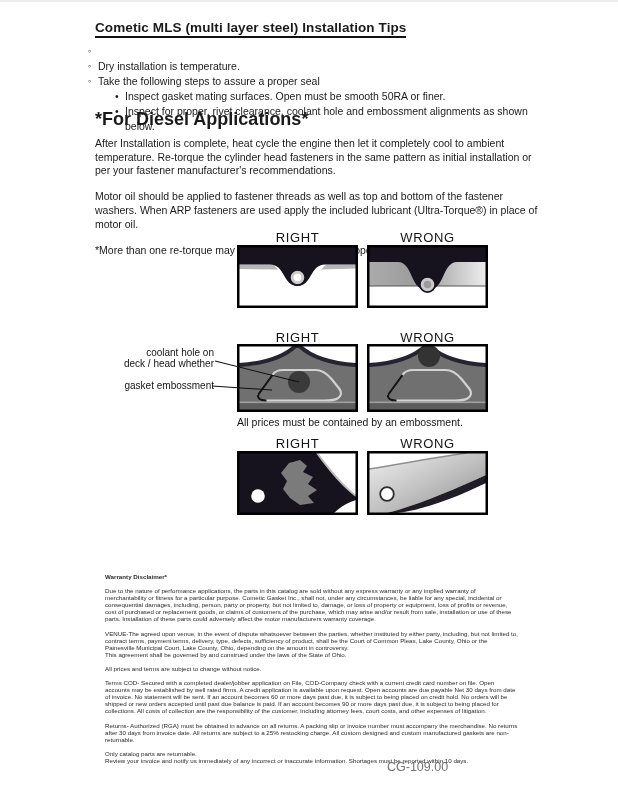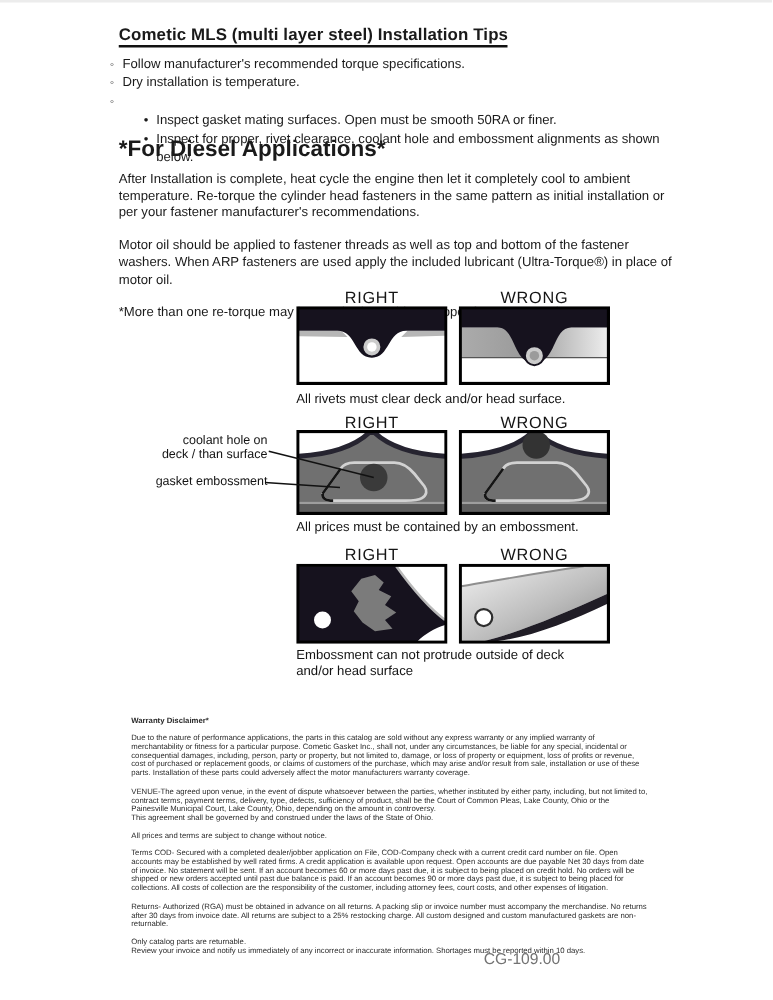--- a/index.html
+++ b/index.html
@@ -45,28 +45,28 @@
 <body>
 
 <div class="page">
   <div class="top-edge"></div>
 
   <div class="title">Cometic MLS (multi layer steel) Installation Tips</div>
 
   <div class="bullets">
     <div class="b-row">
       <span class="b-marker">◦</span>
-      <span>Follow manufacturer's recommended torque specifications.</span>
     </div>
     <div class="b-row">
       <span class="b-marker">◦</span>
       <span>Dry installation is temperature.</span>
     </div>
     <div class="b-row">
       <span class="b-marker">◦</span>
+      <span>Take the following steps to assure a proper seal</span>
     </div>
     <div class="b-row sub">
       <span class="s-marker">•</span>
       <span>Inspect gasket mating surfaces.  Open must be smooth 50RA or finer.</span>
     </div>
     <div class="b-row sub">
       <span class="s-marker">•</span>
       <span>Inspect for proper, rivet clearance, coolant hole and embossment alignments as shown below.</span>
     </div>
   </div>
@@ -100,28 +100,27 @@
       </defs>
       <rect x="0" y="0" width="121" height="63" fill="#ffffff"></rect>
       <rect x="2" y="17" width="117" height="24.5" fill="url(#g1w)"></rect>
       <rect x="2" y="41" width="117" height="20" fill="#ffffff"></rect>
       <line x1="2" y1="41" x2="119" y2="41" stroke="#555" stroke-width="1"></line>
       <path d="M2,2 H119 V17 H90 C75,17 78,45.5 60.5,45.5 C43,45.5 46,17 31,17 H2 Z" fill="#16121e"></path>
       <circle cx="60.5" cy="39.5" r="7.6" fill="#cbcbcb" stroke="#16121e" stroke-width="1.6"></circle>
       <circle cx="60.5" cy="39.5" r="3.8" fill="#9b9b9b"></circle>
       <rect x="1.25" y="1.25" width="118.5" height="60.5" fill="none" stroke="#000" stroke-width="2.5"></rect>
     </svg>
-    <div class="caption">All rivets must clear deck and/or head surface.</div>
   </div>
 
   <div class="fig" id="fig2">
     <div class="fig-label fl-right">RIGHT</div>
     <div class="fig-label fl-wrong">WRONG</div>
     <div class="ann ann-hole">coolant hole on
-deck / than surface</div>
+deck / head whether</div>
     <div class="ann ann-emb">gasket embossment</div>
     <svg class="dbox b1" width="121" height="68" viewBox="0 0 121 68">
       <rect x="0" y="0" width="121" height="68" fill="#ffffff"></rect>
       <path d="M2,21 C34,19 50,10 58.5,2 L62.5,2 C71,10 87,19 119,21 L119,66 L2,66 Z" fill="#707070"></path>
       <path d="M2,21 C34,19 50,10 58.5,2 L62.5,2 C71,10 87,19 119,21" fill="none" stroke="#262430" stroke-width="4"></path>
       <rect x="2" y="57.5" width="117" height="1.8" fill="#9e9e9e"></rect>
       <rect x="2" y="59.3" width="117" height="6.7" fill="#5d5d5d"></rect>
       <path d="M21,51 L35.5,31 C37.5,27.5 41.5,26 46.5,26 L78.5,26 C84.5,26 89.5,29 94.5,35 L102.5,45 C105,48.5 104.5,52 100.5,54.5 C98,56 93.5,56.5 87.5,56.5 L29.5,56.5 C23.5,56.5 20.8,55 21,51 Z" fill="none" stroke="#d2d2d2" stroke-width="2.2" stroke-linejoin="round"></path>
       <path d="M21,51 L35.5,31" stroke="#151515" stroke-width="2.2" fill="none"></path>
       <path d="M21,51 C20.8,55 23.5,56.5 29.5,56.5" stroke="#151515" stroke-width="2.2" fill="none"></path>
@@ -166,22 +165,20 @@
           <stop offset="1" stop-color="#8a8a8a"></stop>
         </linearGradient>
       </defs>
       <rect x="0" y="0" width="121" height="64" fill="#ffffff"></rect>
       <path d="M2,18 C38,12 72,6 100,2 L119,2 L119,24 C84,40 48,55 20,62 L2,62 Z" fill="url(#g3w)"></path>
       <path d="M2,18 C38,12 72,6 100,2" stroke="#8f8f8f" stroke-width="1.5" fill="none"></path>
       <path d="M20,62 C48,55 84,40 119,24 L119,32 C88,47 56,59 30,62 Z" fill="#201d26"></path>
       <circle cx="20" cy="43" r="6.8" fill="#ffffff" stroke="#2e2e2e" stroke-width="1.8"></circle>
       <rect x="1.25" y="1.25" width="118.5" height="61.5" fill="none" stroke="#000" stroke-width="2.5"></rect>
     </svg>
-    <div class="caption">Embossment can not protrude outside of deck
-and/or head surface</div>
   </div>
 
   <div class="fineprint">
     <p class="fp-head">Warranty Disclaimer*</p>
     <p>Due to the nature of performance applications, the parts in this catalog are sold without any express warranty or any implied warranty of merchantability or fitness for a particular purpose.  Cometic Gasket Inc., shall not, under any circumstances, be liable for any special, incidental or consequential damages, including, person, party or property, but not limited to, damage, or loss of property or equipment, loss of profits or revenue, cost of purchased or replacement goods, or claims of customers of the purchase, which may arise and/or result from sale, installation or use of these parts.  Installation of these parts could adversely affect the motor manufacturers warranty coverage.</p>
     <p>VENUE-The agreed upon venue, in the event of dispute whatsoever between the parties, whether instituted by either party, including, but not limited to, contract terms, payment terms, delivery, type, defects, sufficiency of product, shall be the Court of Common Pleas, Lake County, Ohio or the Painesville Municipal Court, Lake County, Ohio, depending on the amount in controversy.
 This agreement shall be governed by and construed under the laws of the State of Ohio.</p>
     <p>All prices and terms are subject to change without notice.</p>
     <p>Terms COD- Secured with a completed dealer/jobber application on File, COD-Company check with a current credit card number on file.  Open accounts may be established by well rated firms.  A credit application is available upon request.  Open accounts are due payable Net 30 days from date of invoice.  No statement will be sent.  If an account becomes 60 or more days past due, it is subject to being placed on credit hold.  No orders will be shipped or new orders accepted until past due balance is paid.  If an account becomes 90 or more days past due, it is subject to being placed for collections.  All costs of collection are the responsibility of the customer, including attorney fees, court costs, and other expenses of litigation.</p>
     <p>Returns- Authorized (RGA) must be obtained in advance on all returns.  A packing slip or invoice number must accompany the merchandise.  No returns after 30 days from invoice date.  All returns are subject to a 25% restocking charge.  All custom designed and custom manufactured gaskets are non-returnable.</p>

